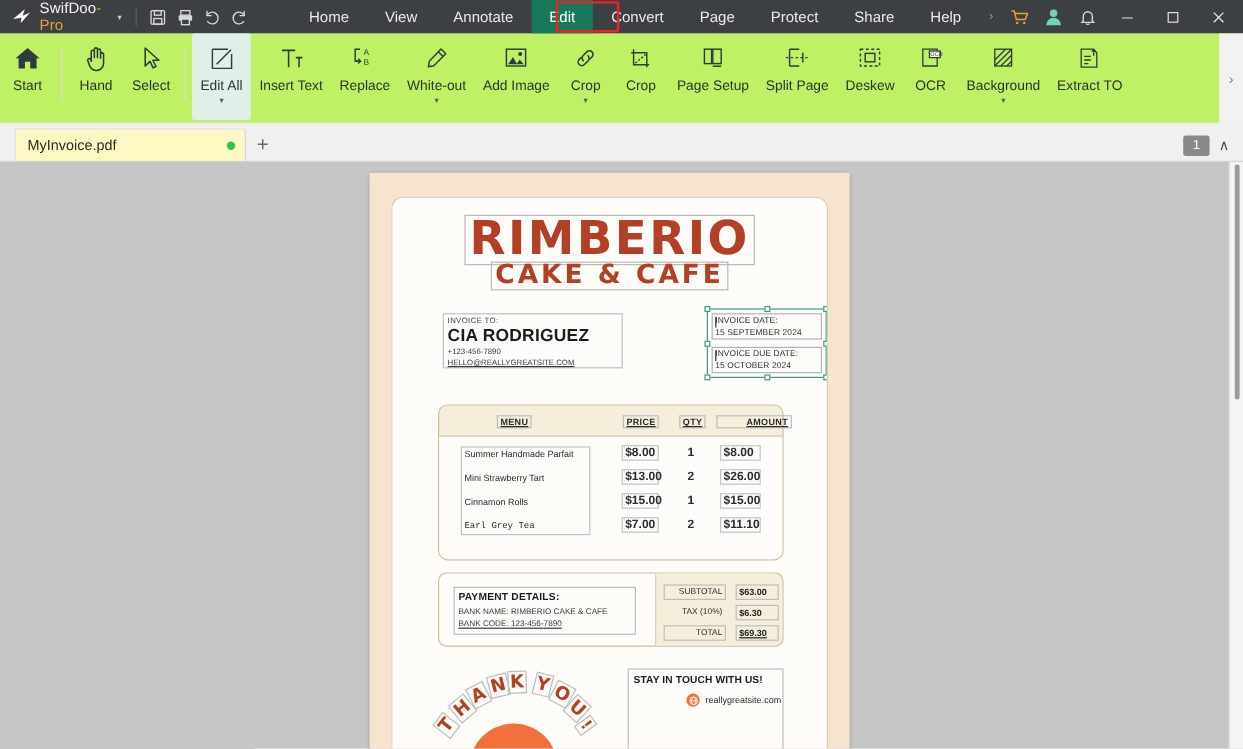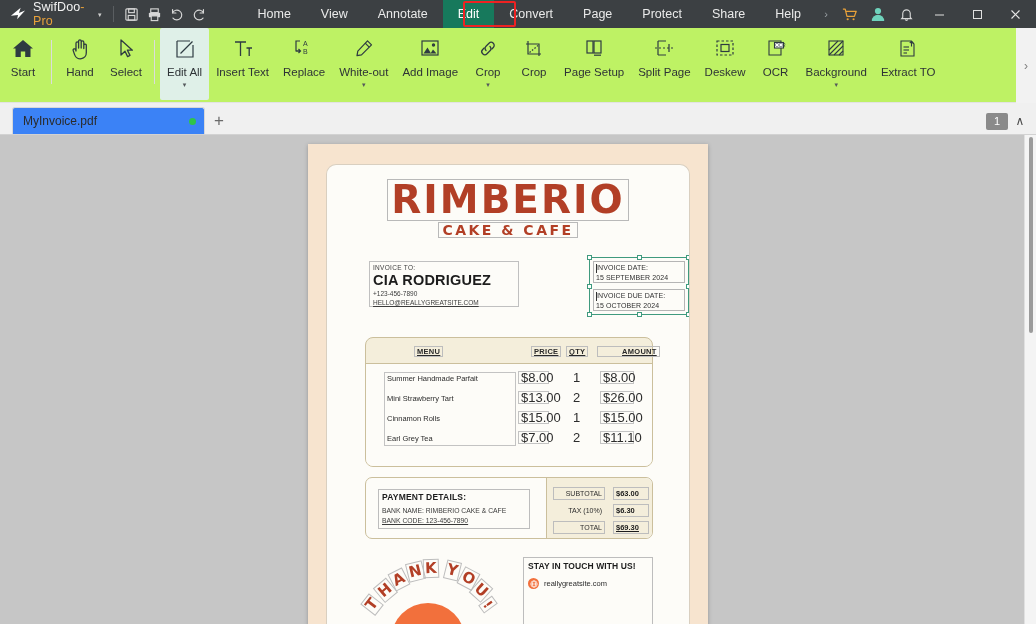--- a/index.html
+++ b/index.html
@@ -138,21 +138,21 @@
     height: 32px;
     background: #f0f0f0;
     display: flex;
     align-items: flex-end;
     position: relative;
     border-bottom: 1px solid #d2d2d2;
   }
   .doctab {
     margin-left: 12px;
     width: 193px; height: 27px;
-    background: #3b82f6;
+    background: #fef9c3;
     border: 1px solid #d8d8d8;
     border-bottom: none;
     border-radius: 3px 3px 0 0;
     display: flex; align-items: center;
     padding: 0 8px 0 10px;
     font-size: 12px;
     color: #2b2b2b;
   }
   .doctab .tabname { flex: 1; white-space: nowrap; overflow: hidden; }
   .dot-green {
@@ -218,21 +218,21 @@
     display: inline-block;
     color: #b23f26;
     font-family: "DejaVu Sans", sans-serif;
     font-weight: bold;
     letter-spacing: 1px;
     border: 1px solid #b9b9b9;
     padding: 0 3px;
     line-height: 1.02;
   }
   .logo-l1 { font-size: 39px; letter-spacing: 2px; }
-  .logo-l2 { font-size: 14px; letter-spacing: 2.5px; margin-top: -3px; text-align: center; }
+  .logo-l2 { font-size: 22px; letter-spacing: 2.5px; margin-top: -3px; text-align: center; }
 
   
   .tbox { position: absolute; border: 1px solid #c0c0c0; }
 
   .inv-to {
     left: 42px; top: 96px; width: 150px; height: 46px;
     padding: 2px 3px;
   }
   .inv-to .cap { font-size: 6.5px; color: #3c3c3c; letter-spacing: .3px; }
   .inv-to .nm {
@@ -278,40 +278,41 @@
   }
   .th {
     position: absolute; top: 8px;
     font-size: 7.5px; color: #2a2a2a; font-weight: bold;
     letter-spacing: .3px;
     border: 1px solid #bdbdbd;
     padding: 0 2px;
     text-decoration: underline;
   }
   .th.menu   { left: 48px; }
-  .th.price  { left: 165px; }
+  .th.price  { left: 153px; }
   .th.qty    { left: 200px; }
   .th.amount { left: 231px; padding-left: 24px; }
 
   .tbl-body {
     position: absolute; left: 0; right: 0; top: 26px; bottom: 0;
     background: #fdfcf8;
     border-radius: 0 0 7px 7px;
   }
   .col-box { position: absolute; border: 1px solid #c3c3c3; }
   .rowtext {
     position: absolute;
     font-size: 7.5px; color: #2c2c2c; line-height: 10px;
     white-space: nowrap;
   }
   .cell-box {
     position: absolute; border: 1px solid #c3c3c3;
-    font-size: 13px; color: #2c2c2c;
+    font-size: 10px; color: #2c2c2c;
     padding: 0 2px; line-height: 11px;
     white-space: nowrap;
+    font-weight: bold;
   }
 
   
   .pay-card {
     position: absolute;
     left: 38px; top: 312px; width: 288px; height: 62px;
     background: #fdfcf8;
     border: 1px solid #cbbf9c;
     border-radius: 7px;
   }
@@ -364,21 +365,21 @@
   }
   .touch-box {
     position: absolute; left: 196px; top: 392px; width: 130px; height: 74px;
     border: 1px solid #bdbdbd;
     padding: 3px 4px;
   }
   .touch-title {
     font-size: 8.5px; font-weight: bold; color: #1d1d1d; letter-spacing: .1px;
   }
   .touch-row {
-    display: flex; align-items: center; gap: 5px; margin-top: 7px;
+    display: flex; align-items: center; gap: 5px; margin-top: 7px; margin-left: 44px;
   }
   .touch-ic {
     width: 11px; height: 11px; border-radius: 50%;
     background: #f2703c; flex: 0 0 auto;
     display: flex; align-items: center; justify-content: center;
   }
   .touch-txt { font-size: 7.5px; color: #2c2c2c; }
 
   
   .vscroll {
@@ -726,25 +727,25 @@
 
       <div class="tbl-card">
         <div class="tbl-head">
           <span class="th menu">MENU</span>
           <span class="th price">PRICE</span>
           <span class="th qty">QTY</span>
           <span class="th amount">AMOUNT</span>
         </div>
         <div class="tbl-body">
 
-          <div class="col-box" style="left:18px; top:8px; width:132px; height:74px;">
+          <div class="col-box" style="left:18px; top:8px; width:108px; height:74px;">
             <span class="rowtext" style="left:2px; top:1px;">Summer Handmade Parfait</span>
             <span class="rowtext" style="left:2px; top:21px;">Mini Strawberry Tart</span>
             <span class="rowtext" style="left:2px; top:41px;">Cinnamon Rolls</span>
-            <span class="rowtext" style="left:2px; top:61px;">Earl Grey Tea</span>
+            <span class="rowtext" style="left:2px; top:61px;font-family:Liberation Mono, monospace;">Earl Grey Tea</span>
           </div>
 
           <span class="cell-box" style="left:152px; top:7px; width:31px;">$8.00</span>
           <span class="cell-box" style="left:152px; top:27px; width:31px;">$13.00</span>
           <span class="cell-box" style="left:152px; top:47px; width:31px;">$15.00</span>
           <span class="cell-box" style="left:152px; top:67px; width:31px;">$7.00</span>
 
           <span class="cell-box" style="left:204px; top:7px; width:10px; border-color:transparent;">1</span>
           <span class="cell-box" style="left:204px; top:27px; width:10px; border-color:transparent;">2</span>
           <span class="cell-box" style="left:204px; top:47px; width:10px; border-color:transparent;">1</span>

